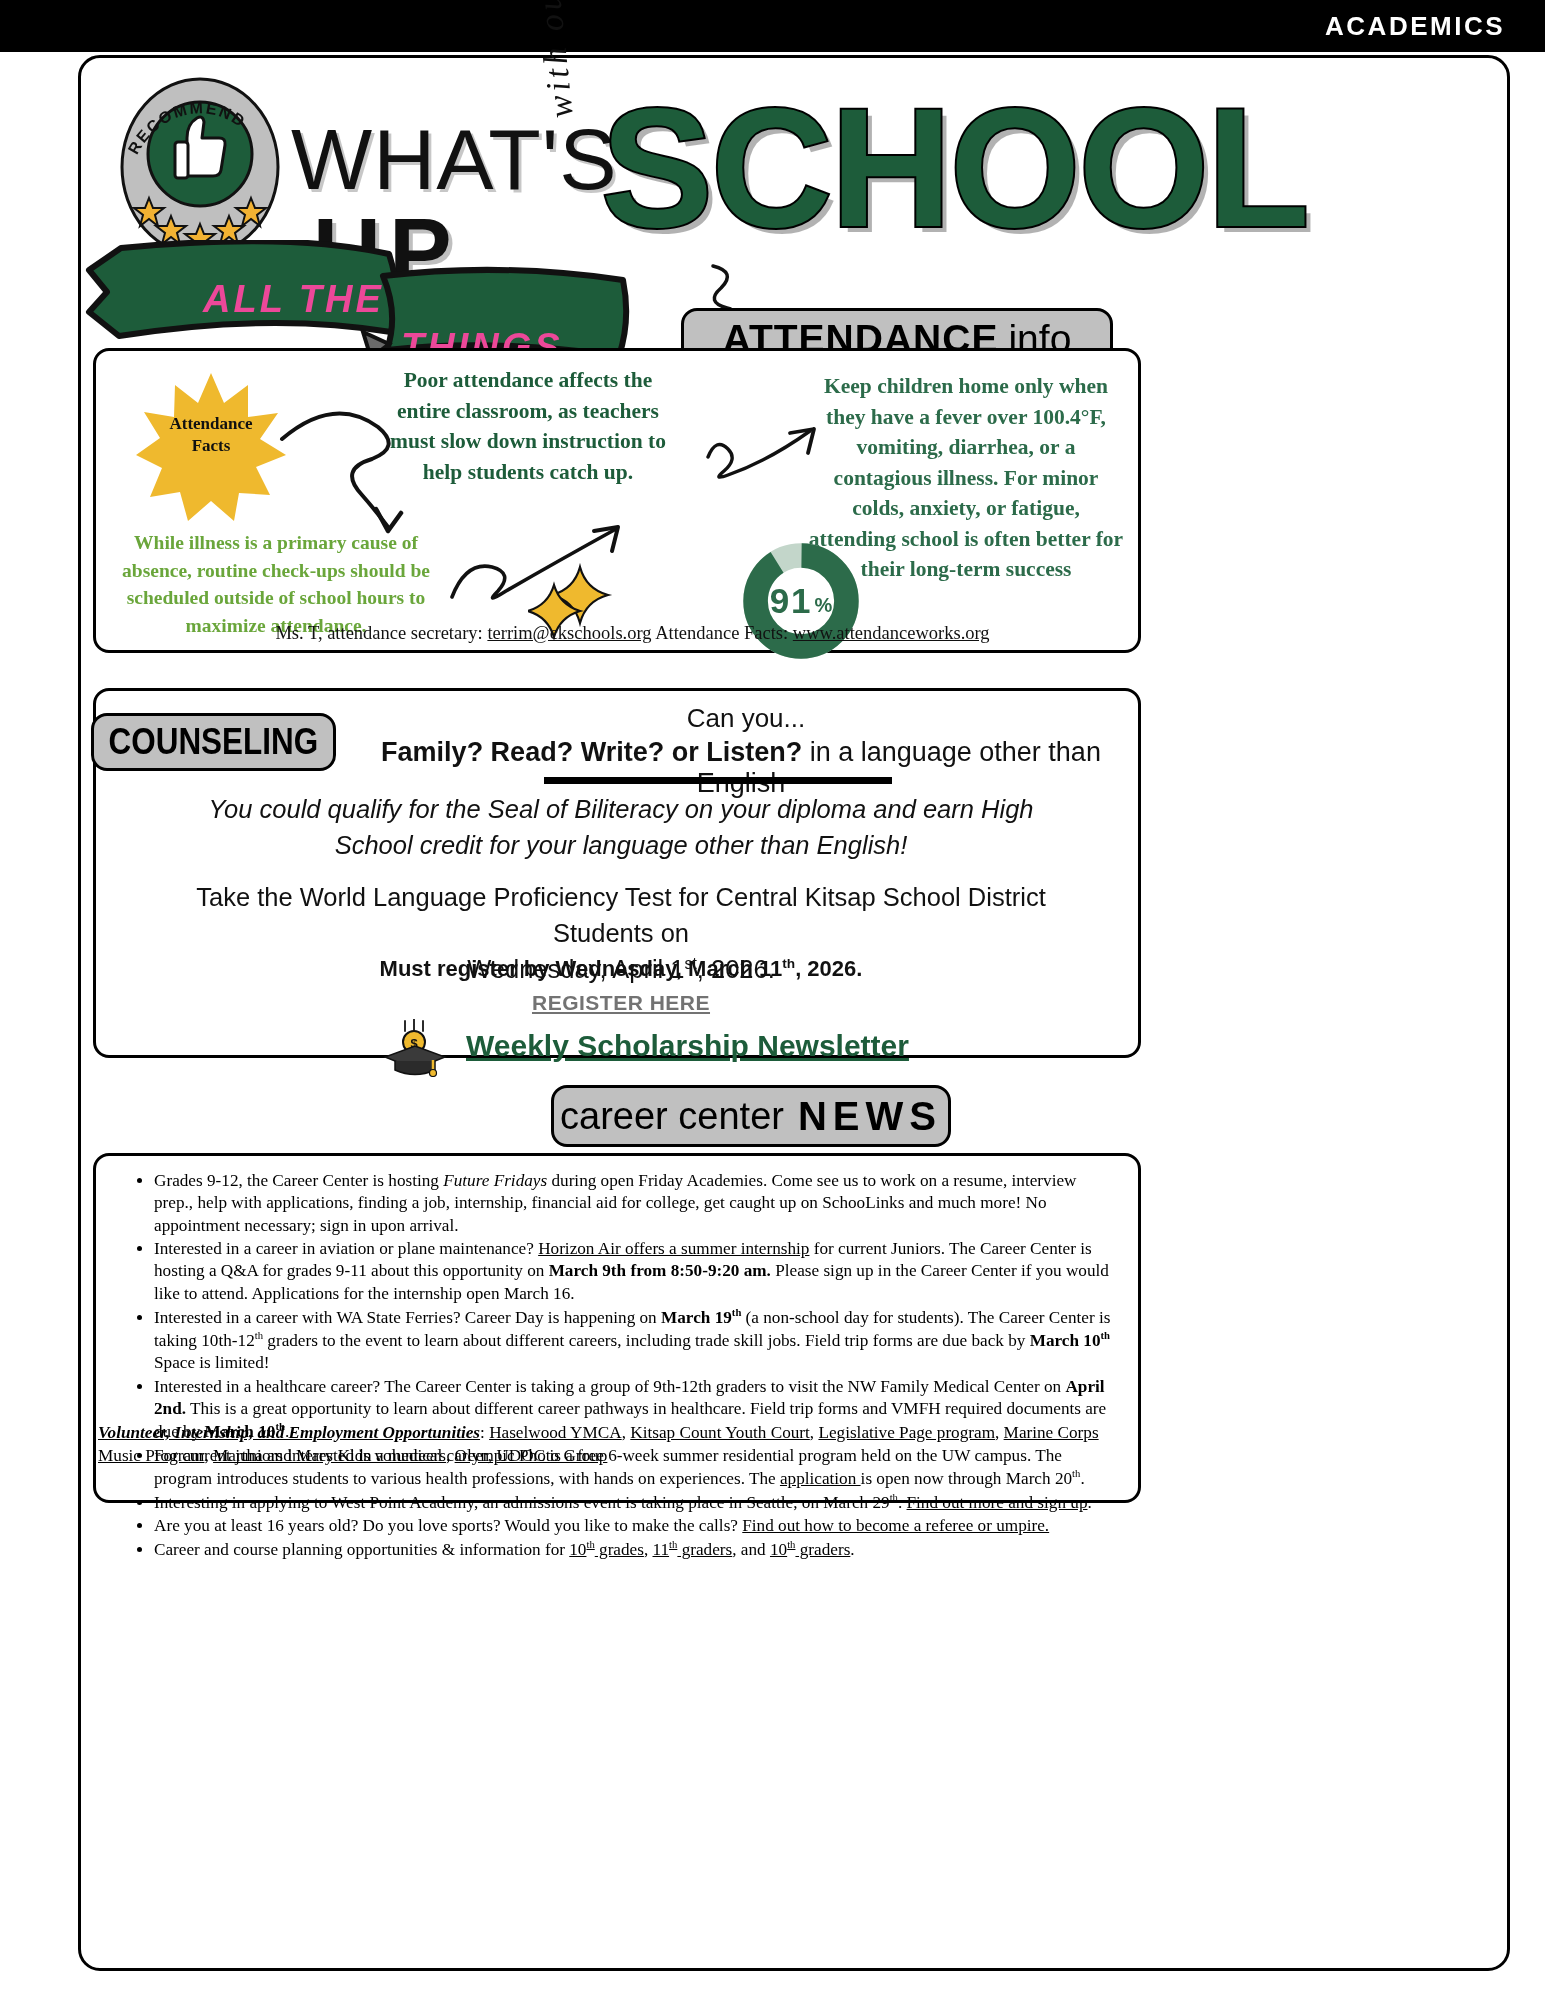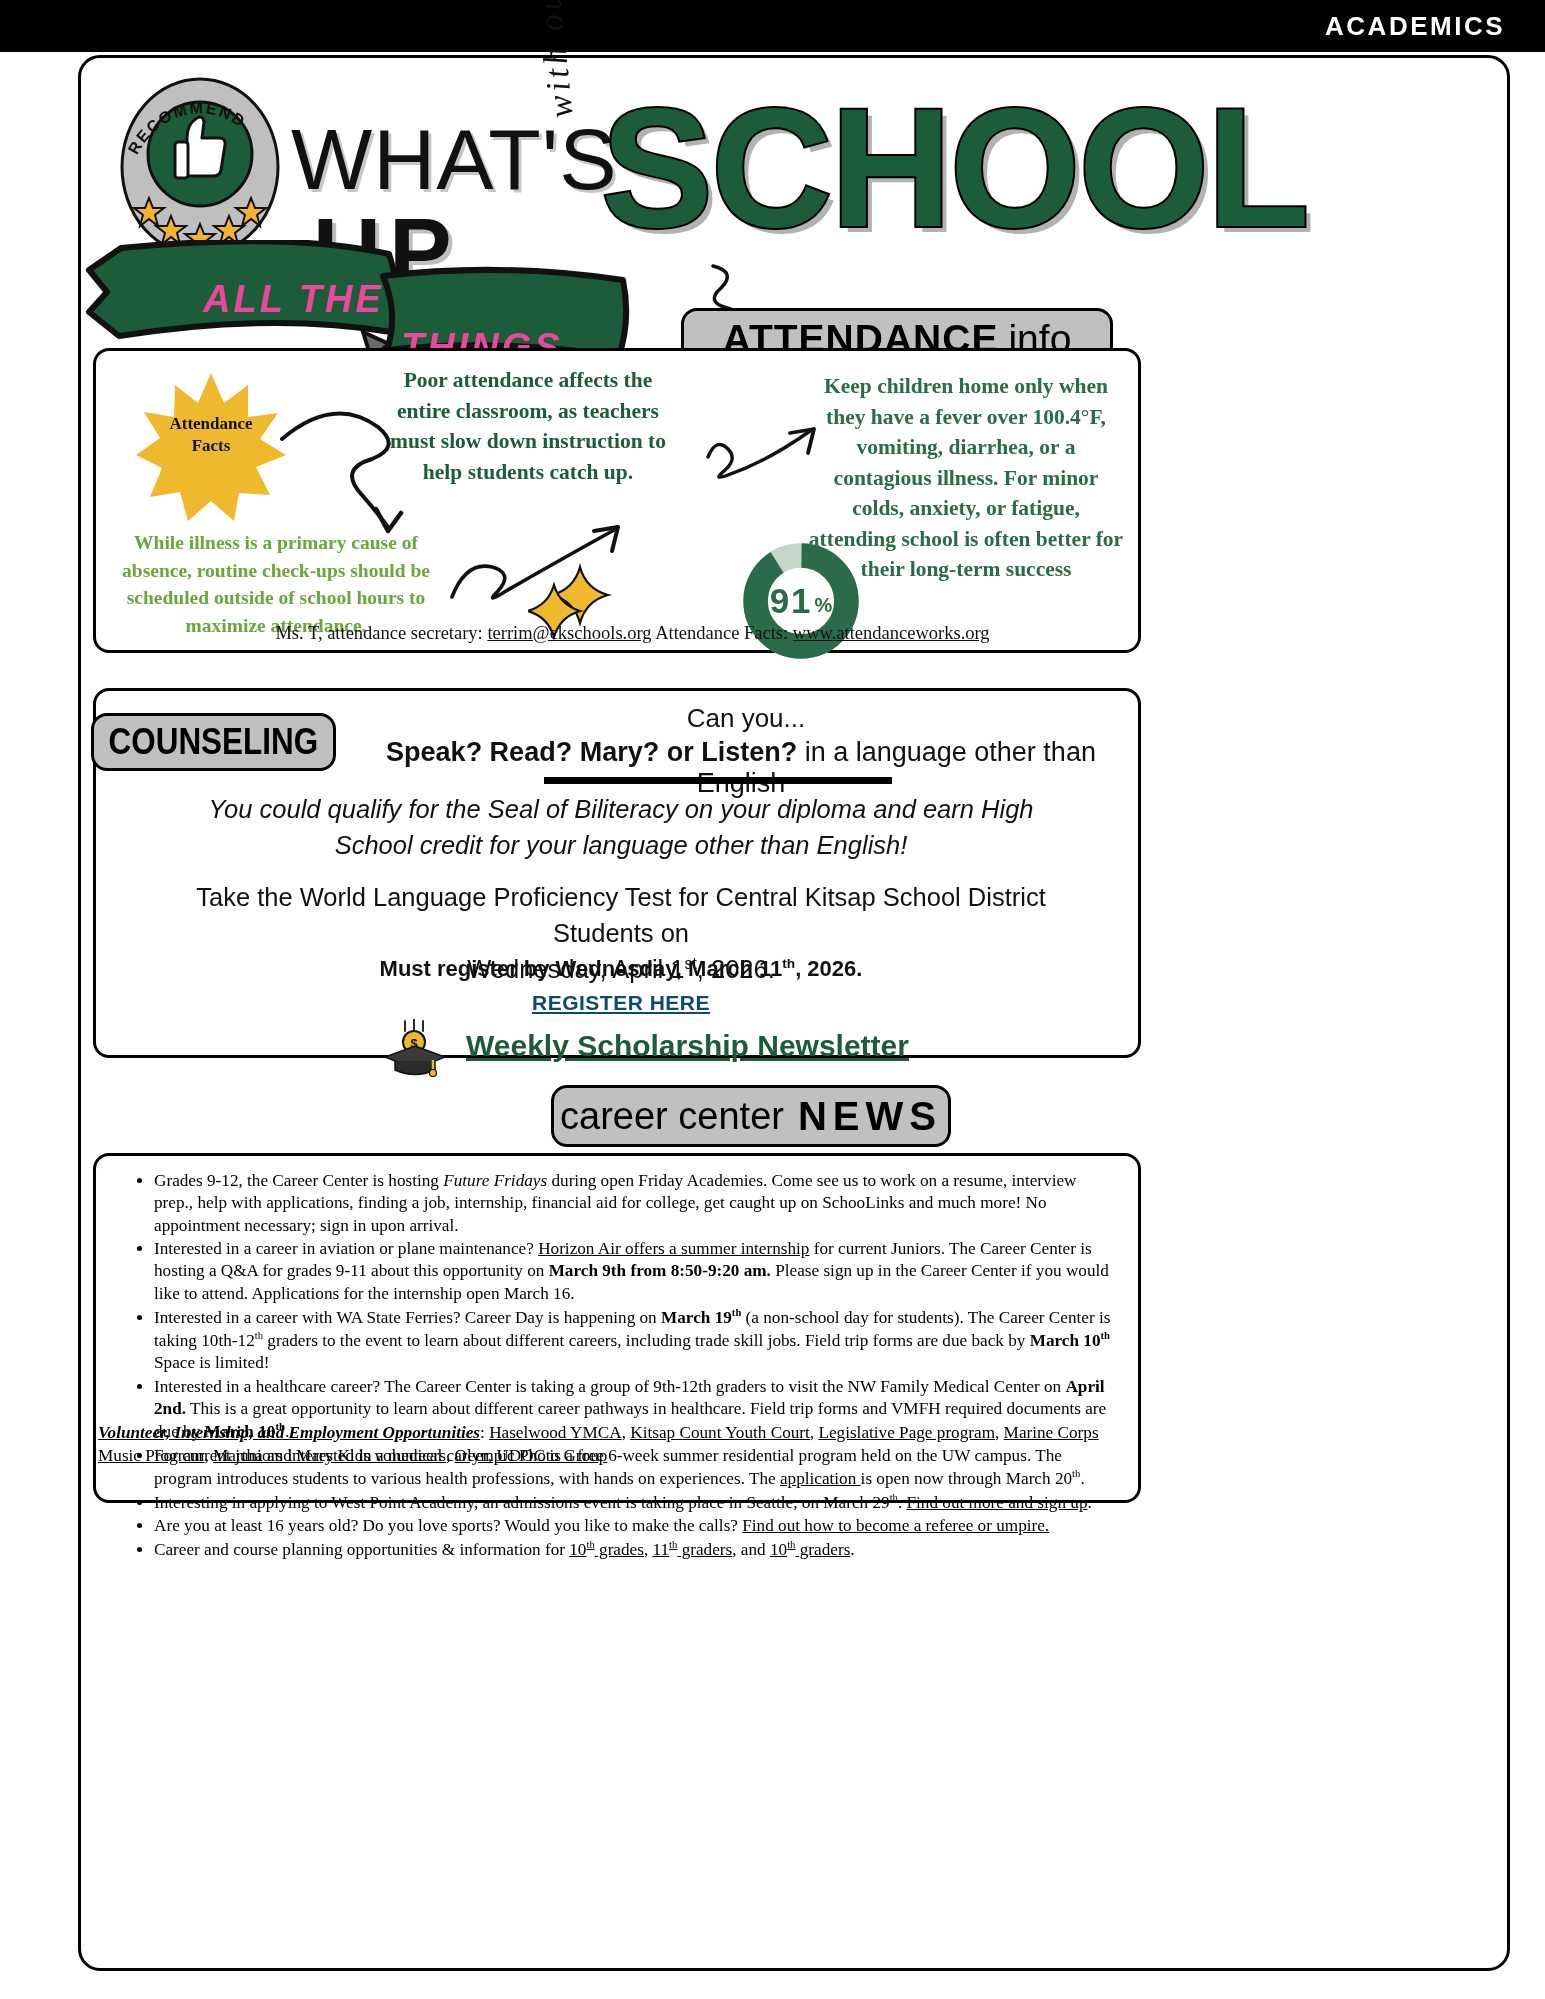--- a/index.html
+++ b/index.html
@@ -262,21 +262,21 @@
     position: absolute; left: 70px; top: 188px; width: 910px;
     text-align: center; font-size: 25.5px; color: #111; line-height: 1.42;
   }
   .couns-must {
     position: absolute; left: 70px; top: 265px; width: 910px;
     text-align: center; font-size: 22px; font-weight: bold; color: #111;
   }
   .register-here {
     position: absolute; left: 70px; top: 300px; width: 910px;
     text-align: center; font-size: 21px; font-weight: bold;
-    color: #0c4a6e; text-decoration: underline; letter-spacing: 0.5px;
+    color: #737373; text-decoration: underline; letter-spacing: 0.5px;
   }
   .cap-icon { position: absolute; left: 287px; top: 328px; width: 64px; height: 58px; }
   .scholarship-link {
     position: absolute; left: 370px; top: 338px;
     font-size: 30px; font-weight: bold; color: #1d5c3a; text-decoration: underline;
   }
   sup { font-size: 0.62em; vertical-align: super; }
 
   
   .career-list {
@@ -407,21 +407,21 @@
       </div>
 
       <div class="att-footer">
         <span>Ms. T, attendance secretary: </span><u>terrim@ckschools.org</u><span> Attendance Facts: </span><u>www.attendanceworks.org</u>
       </div>
     </div>
 
     <div class="box box-counseling">
       <div class="can-you">Can you...</div>
       <div class="speak-line">
-        <b>Speak? Read? Mary? or Listen?</b><span> in a language other than English</span>
+        <b>Family? Read? Write? or Listen?</b><span> in a language other than English</span>
       </div>
       <div class="speak-underline"></div>
 
       <div class="couns-italic">You could qualify for the Seal of Biliteracy on your diploma and earn High School credit for your language other than English!</div>
 
       <div class="couns-take">
         <span>Take the World Language Proficiency Test for Central Kitsap School District Students on</span><br>
         <span>Wednesday, April 1</span><sup>st</sup><span>, 2026.</span>
       </div>
 

